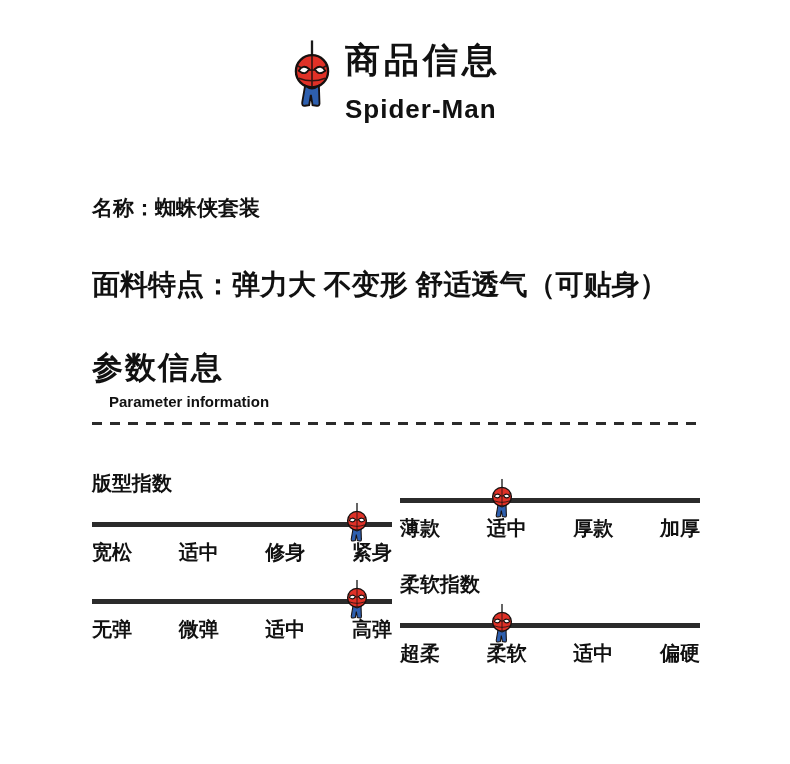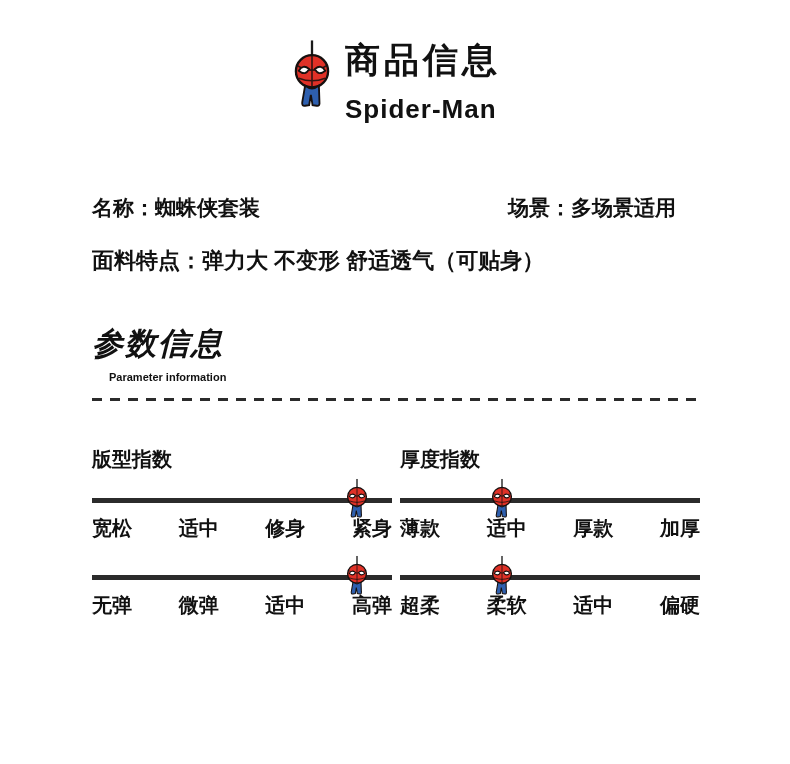--- a/index.html
+++ b/index.html
@@ -21,26 +21,26 @@
 
   
   .details { margin: 72px 90px 0 92px; }
   .detail-grid {
     display: grid;
     grid-template-columns: 416px 1fr;
     row-gap: 30px;
     font-size: 21px;
     line-height: 23px;
   }
-  .detail-feature { margin-top: 30px; font-size: 22px; line-height: 23px; }
+  .detail-feature { margin-top: 54px; font-size: 28px; line-height: 23px; }
 
   
   .params { margin: 54px 90px 0 92px; }
-  .params h2 { margin: 0; font-size: 31px; letter-spacing: 2px; line-height: 36px; font-style: italic; }
-  .param-sub { font-size: 11px; margin: 8px 0 0 6px; line-height: 15px; padding-left: 11px; }
+  .params h2 { margin: 0; font-size: 31px; letter-spacing: 2px; line-height: 36px; }
+  .param-sub { font-size: 15px; margin: 8px 0 0 6px; line-height: 15px; padding-left: 11px; }
   .dashed {
     margin-top: 13px;
     height: 3px;
     background: repeating-linear-gradient(90deg, #2b2b2b 0 10px, transparent 10px 18px);
   }
 
   .scales-grid {
     margin-top: 46px;
     display: grid;
     grid-template-columns: 1fr 1fr;
@@ -95,23 +95,20 @@
         <div class="hero-sub">Spider-Man</div>
       </div>
     </div>
   </header>
 
   <section class="details">
     <div class="detail-grid">
       <div class="detail-item">
         <span>名称：</span><span>蜘蛛侠套装</span>
       </div>
-      <div class="detail-item">
-        <span>场景：</span><span>多场景适用</span>
-      </div>
     </div>
     <div class="detail-feature">
       <span>面料特点：</span><span>弹力大 不变形 舒适透气（可贴身）</span>
     </div>
   </section>
 
   <section class="params">
     <h2>参数信息</h2>
     <div class="param-sub">Parameter information</div>
     <div class="dashed"></div>
@@ -126,21 +123,20 @@
       </span>
     </div>
     <div class="scale-options">
             <span class="scale-option">宽松</span>
             <span class="scale-option">适中</span>
             <span class="scale-option">修身</span>
             <span class="scale-option">紧身</span>
           </div>
   </div>
         <div class="scale">
-    <div class="scale-name">厚度指数</div>
     <div class="scale-bar">
       <span class="scale-marker" style="left: 102px;">
         <svg class="spidey" viewBox="0 0 40 64">
                 <use href="#spidey"></use>
               </svg>
       </span>
     </div>
     <div class="scale-options">
             <span class="scale-option">薄款</span>
             <span class="scale-option">适中</span>
@@ -157,20 +153,21 @@
       </span>
     </div>
     <div class="scale-options">
             <span class="scale-option">无弹</span>
             <span class="scale-option">微弹</span>
             <span class="scale-option">适中</span>
             <span class="scale-option">高弹</span>
           </div>
   </div>
         <div class="scale">
+    <div class="scale-name">柔软指数</div>
     <div class="scale-bar">
       <span class="scale-marker" style="left: 102px;">
         <svg class="spidey" viewBox="0 0 40 64">
                 <use href="#spidey"></use>
               </svg>
       </span>
     </div>
     <div class="scale-options">
             <span class="scale-option">超柔</span>
             <span class="scale-option">柔软</span>

